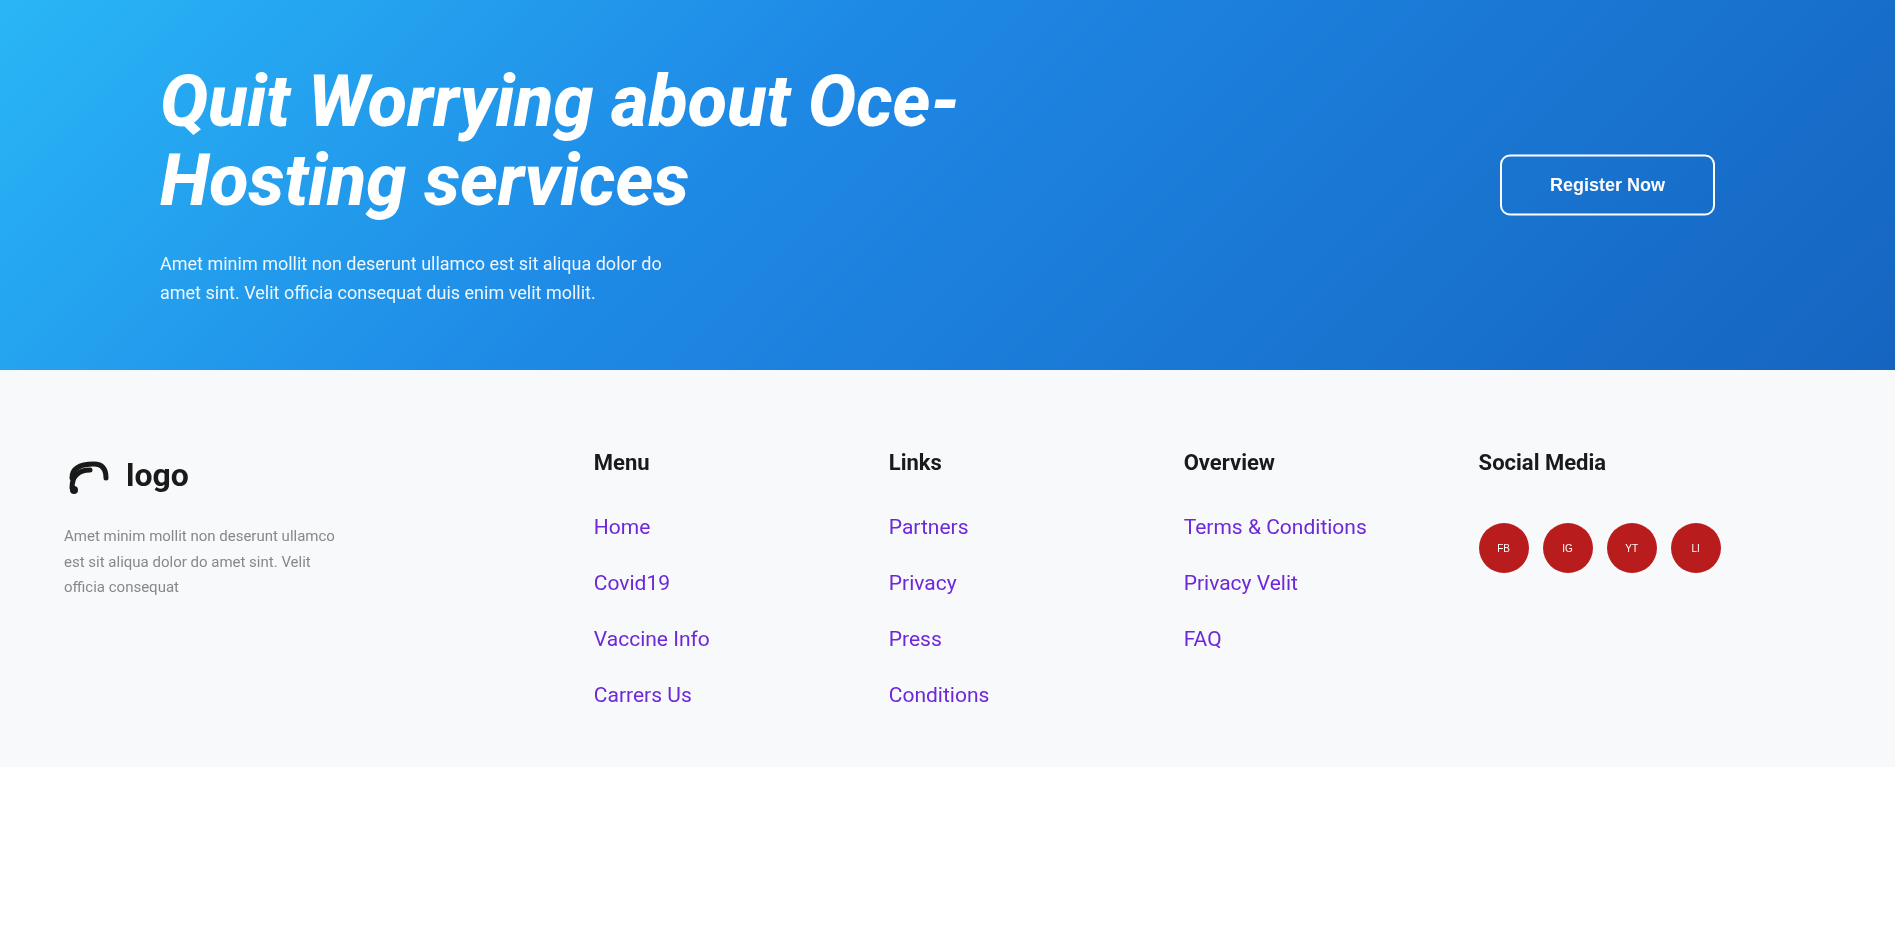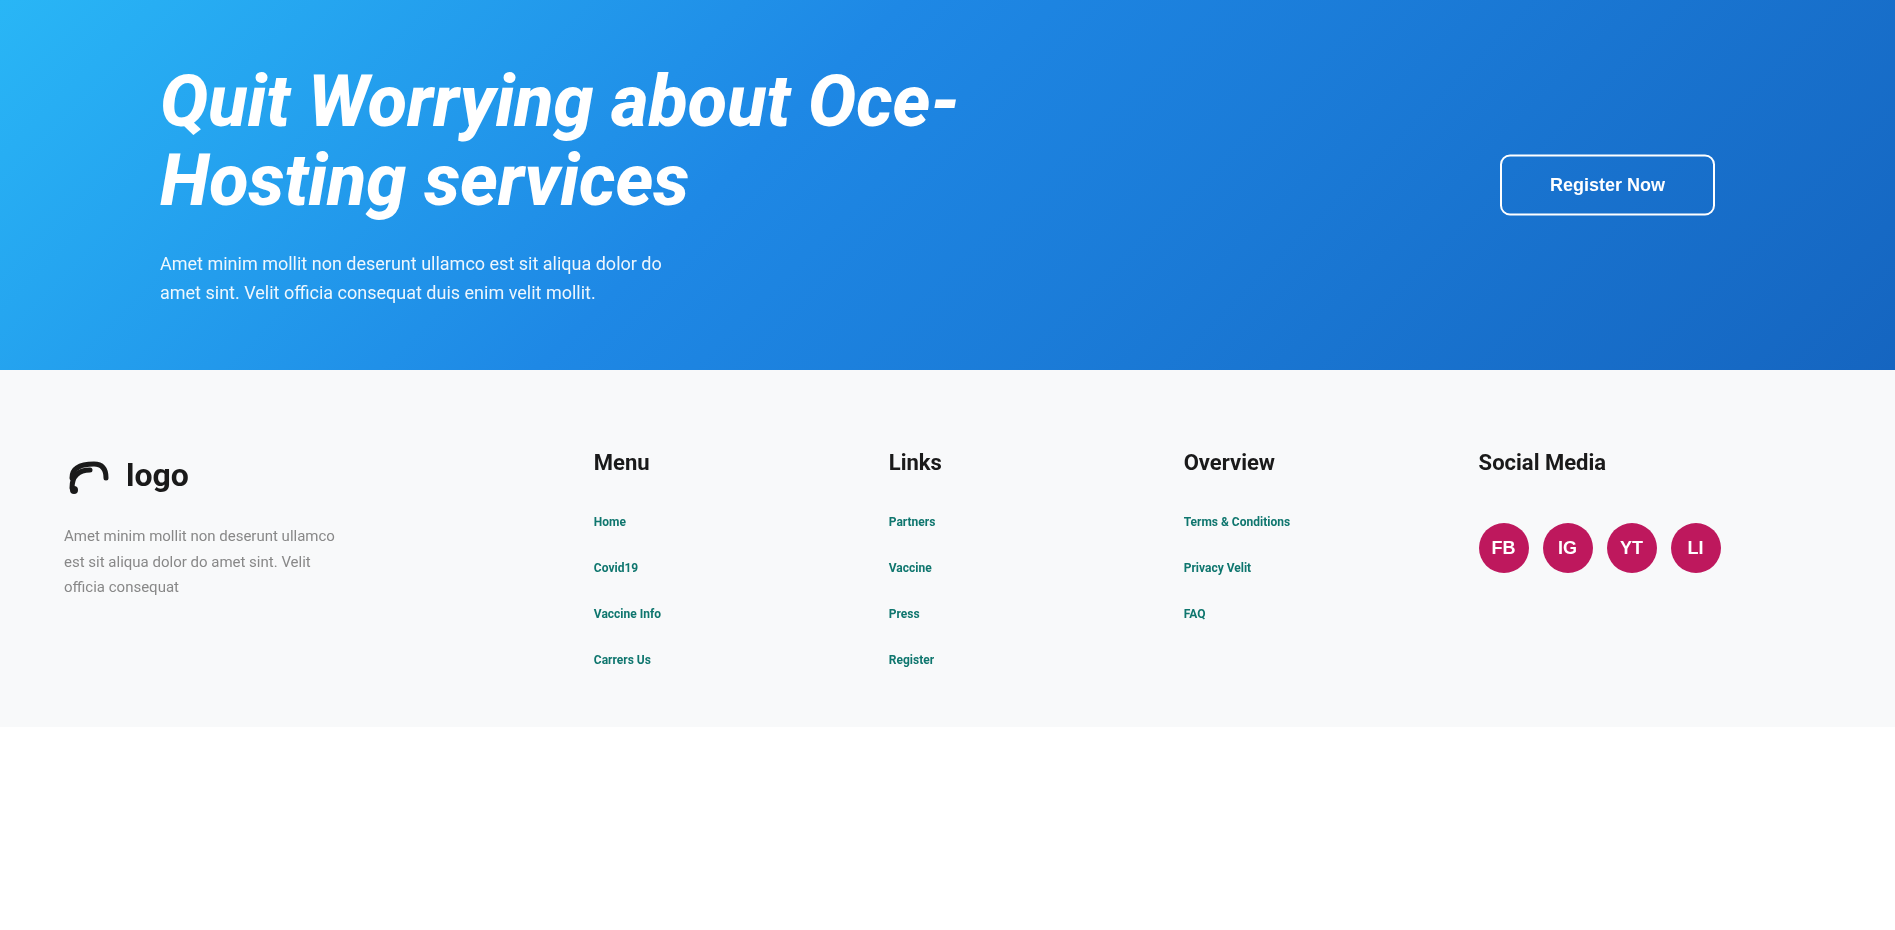--- a/index.html
+++ b/index.html
@@ -119,42 +119,41 @@
     }
 
     .footer-col-title {
       font-size: 22px;
       font-weight: 700;
       color: #1a1a1a;
       margin-bottom: 8px;
     }
 
     .footer-link {
-      color: #0f766e;
-      font-size: 12px;
+      color: #6d28d9;
+      font-size: 21px;
       text-decoration: none;
       cursor: pointer;
-      font-weight: bold;
     }
 
     
     .social-icons {
       display: flex;
       gap: 14px;
       margin-top: 8px;
     }
 
     .social-btn {
       width: 50px;
       height: 50px;
       border-radius: 50%;
-      background: #be185d;
+      background: #b91c1c;
       color: #fff;
-      font-size: 18px;
-      font-weight: 700;
+      font-size: 10px;
+      font-weight: 400;
       display: flex;
       align-items: center;
       justify-content: center;
       cursor: pointer;
       border: none;
     }
   </style>
 </head>
 <body>
 
@@ -188,23 +187,23 @@
       <div class="footer-col-title">Menu</div>
       <a class="footer-link">Home</a>
       <a class="footer-link">Covid19</a>
       <a class="footer-link">Vaccine Info</a>
       <a class="footer-link">Carrers Us</a>
     </div>
 
     <div class="footer-col">
       <div class="footer-col-title">Links</div>
       <a class="footer-link">Partners</a>
-      <a class="footer-link">Vaccine</a>
+      <a class="footer-link">Privacy</a>
       <a class="footer-link">Press</a>
-      <a class="footer-link">Register</a>
+      <a class="footer-link">Conditions</a>
     </div>
 
     <div class="footer-col">
       <div class="footer-col-title">Overview</div>
       <a class="footer-link">Terms &amp; Conditions</a>
       <a class="footer-link">Privacy Velit</a>
       <a class="footer-link">FAQ</a>
     </div>
 
     <div class="footer-col">

